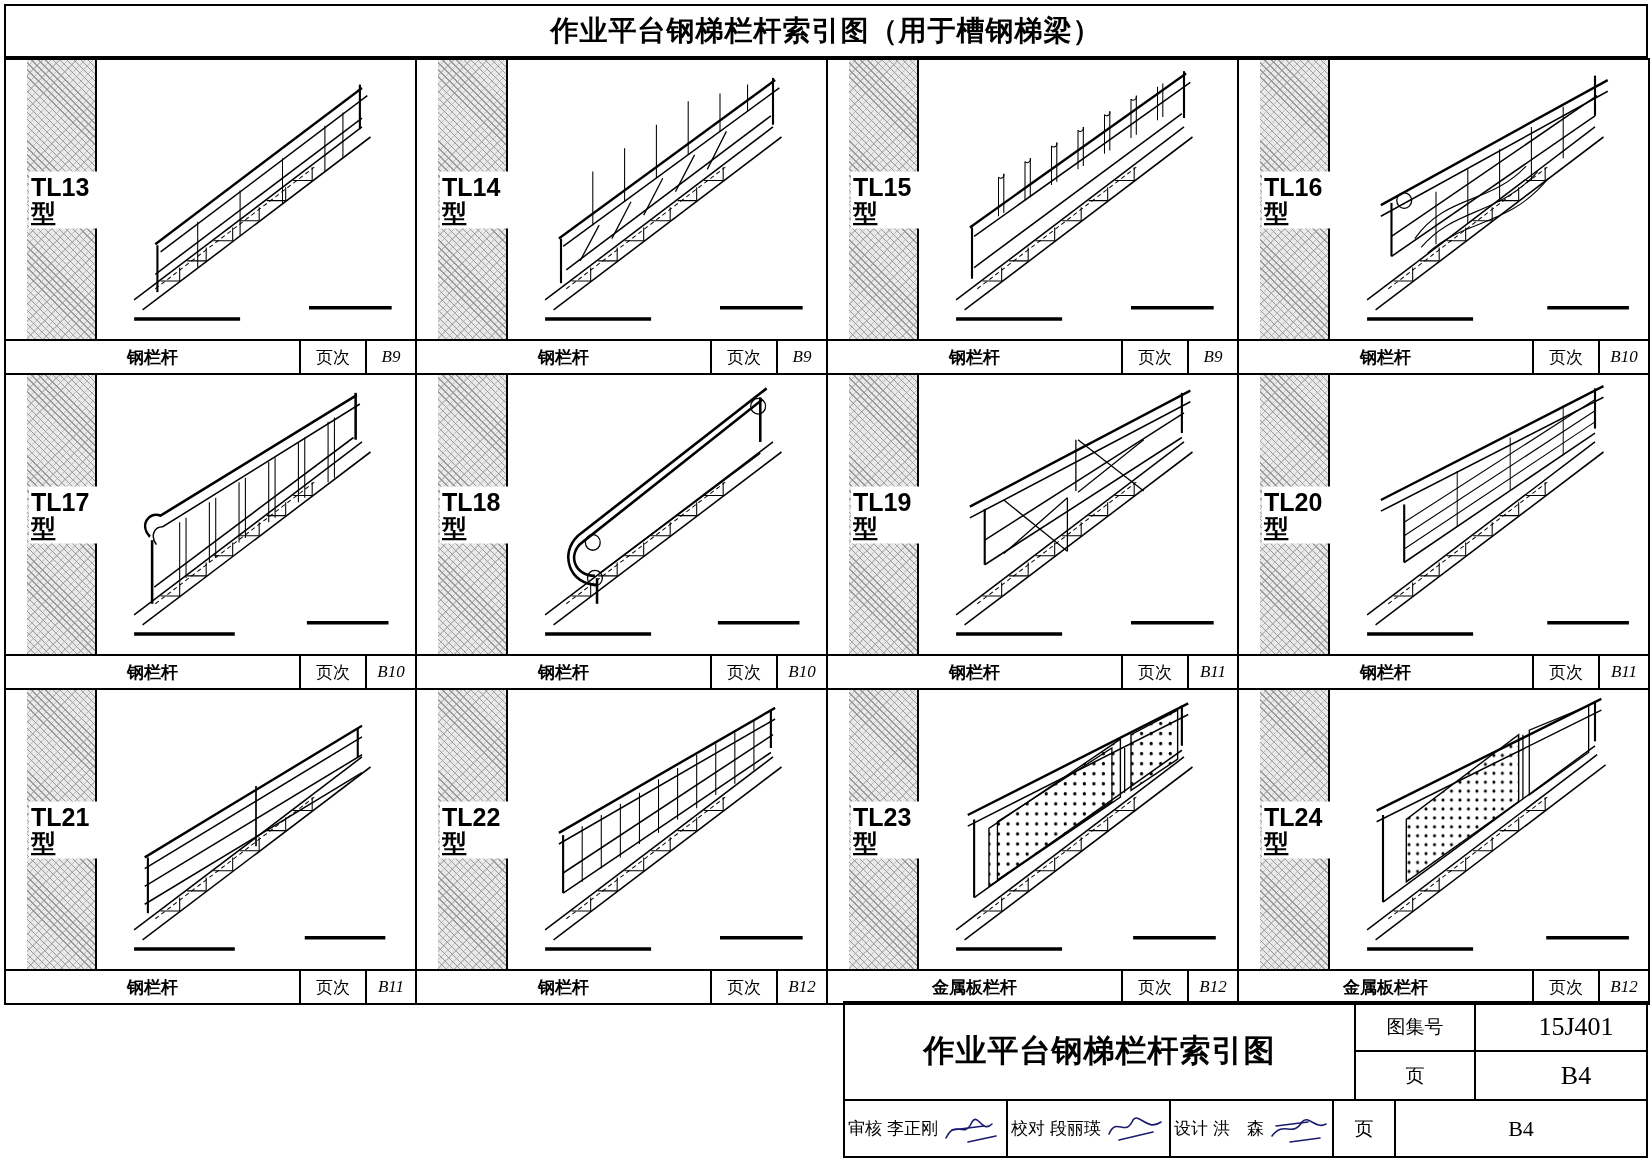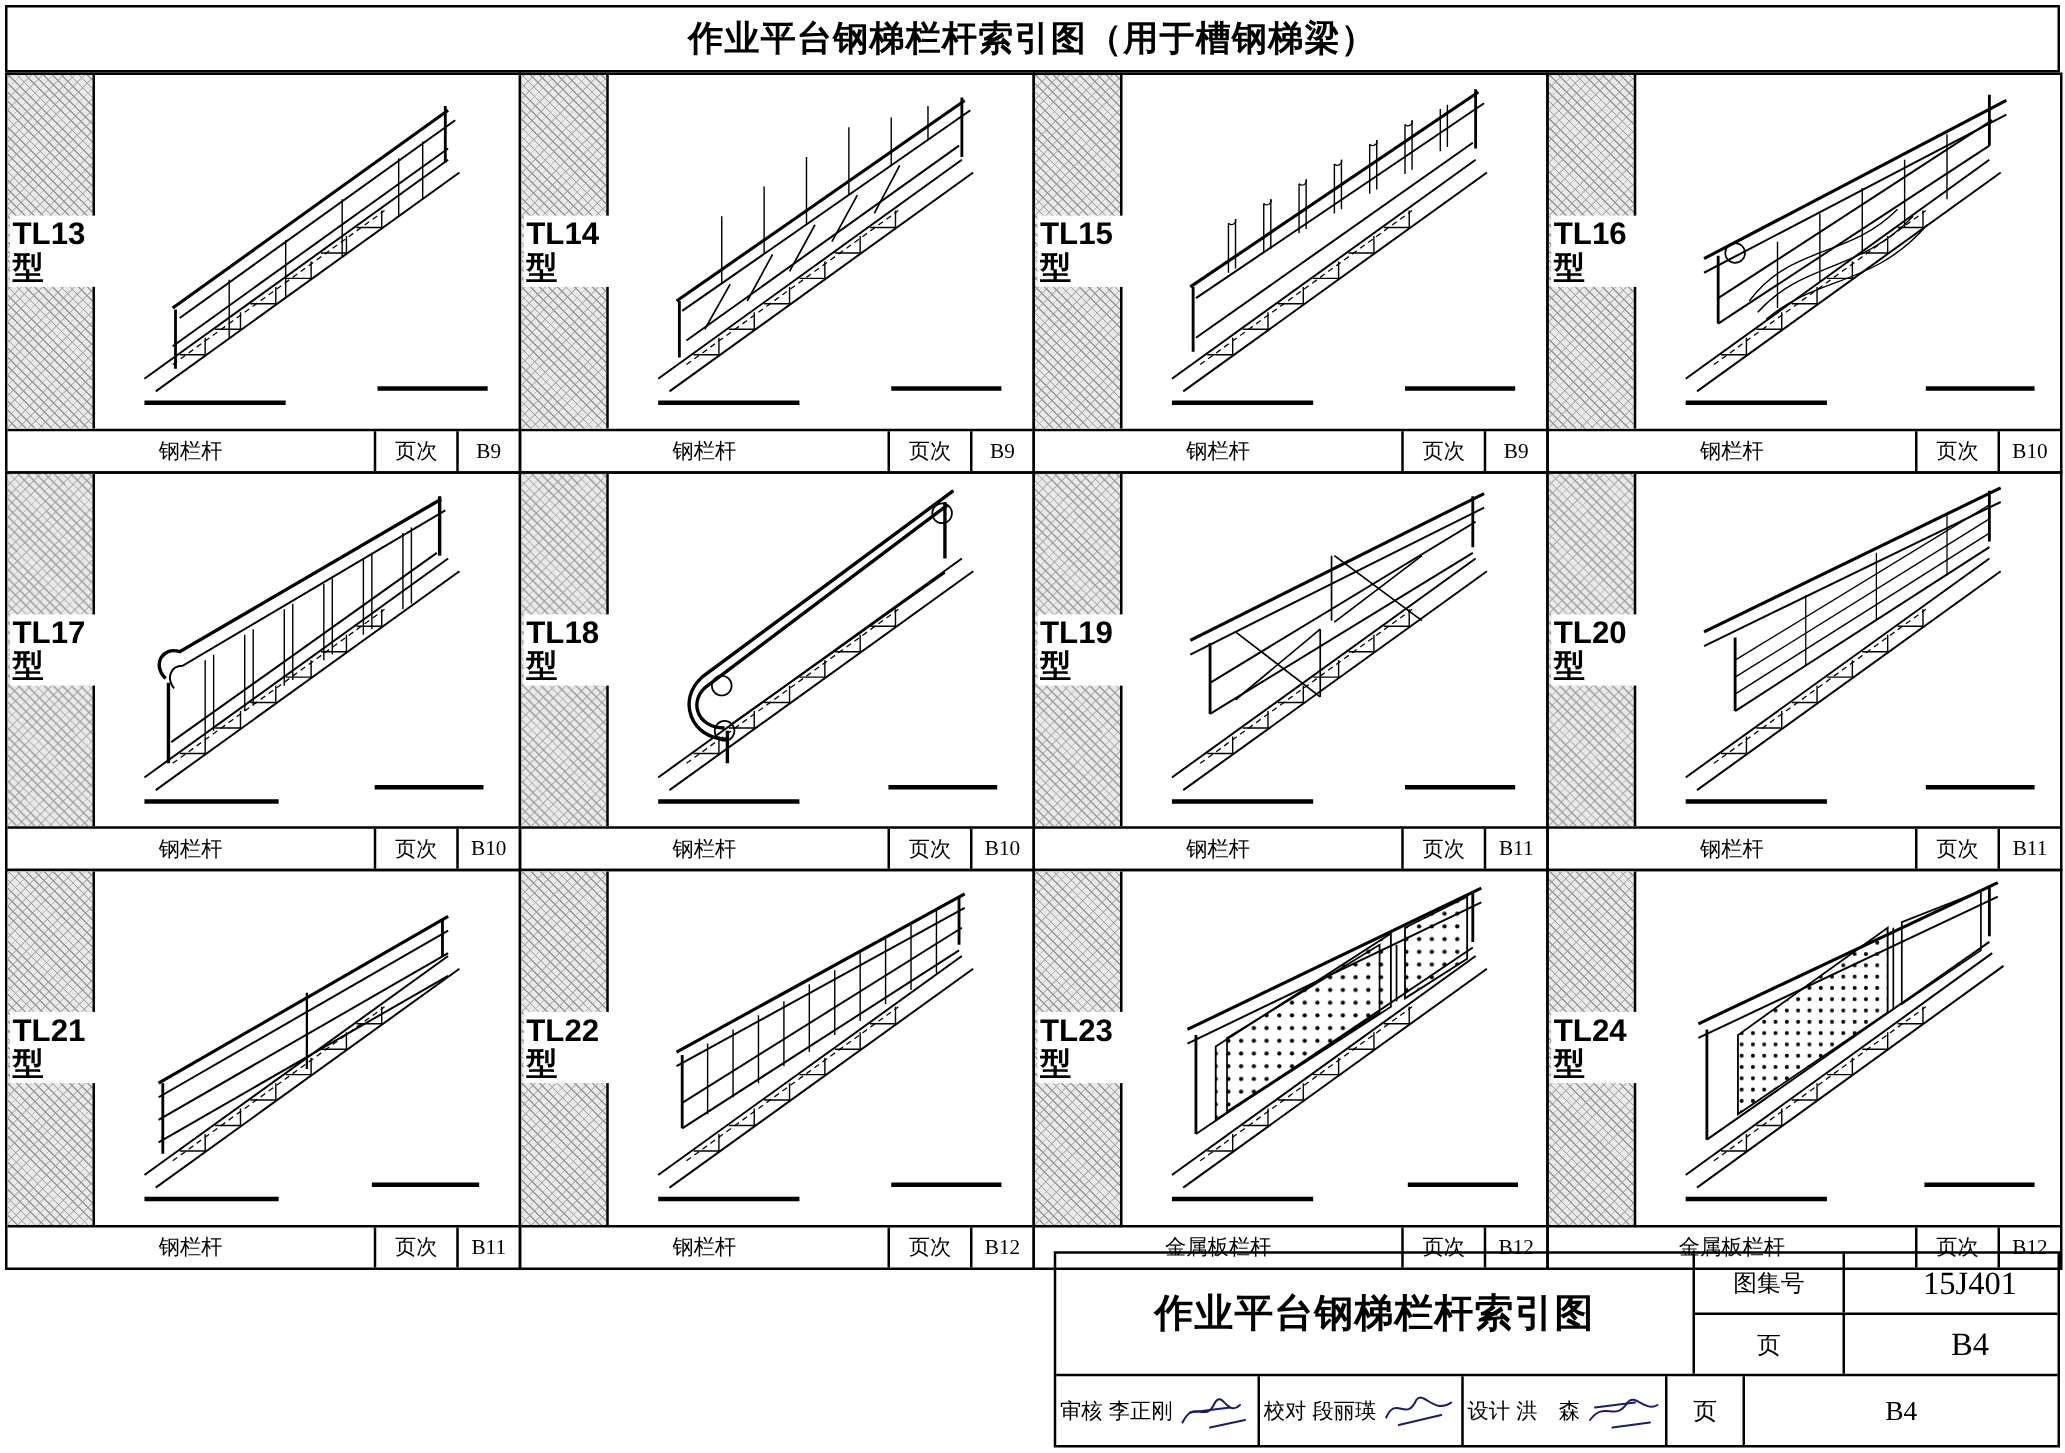--- a/index.html
+++ b/index.html
@@ -54,20 +54,21 @@
     margin-right: -2px;
     margin-bottom: -2px;
     display: flex;
     flex-direction: column;
   }
   .cell-body {
     position: relative;
     flex: 1 1 auto;
     display: flex;
     overflow: hidden;
+    padding-left: 21px;
   }
   
   .type-strip {
     position: relative;
     width: 70px;
     flex: 0 0 70px;
     border-right: 2px solid #000;
     box-sizing: border-box;
     background-color: #e9e9e9;
     background-image:
@@ -107,35 +108,37 @@
     box-sizing: border-box;
     display: flex;
     align-items: stretch;
     font-size: 17px;
   }
   .cell-foot .f-name {
     flex: 1 1 auto;
     display: flex;
     align-items: center;
     justify-content: center;
+    font-weight: bold;
   }
   .cell-foot .f-pagelabel {
     flex: 0 0 64px;
     border-left: 2px solid #000;
     display: flex;
     align-items: center;
     justify-content: center;
   }
   .cell-foot .f-pageno {
     flex: 0 0 48px;
     border-left: 2px solid #000;
     display: flex;
     align-items: center;
     justify-content: center;
     font-family: "Liberation Serif", serif;
+    font-style: italic;
   }
   
   .titleblock {
     position: absolute;
     left: 843px;
     top: 1001px;
     width: 805px;
     height: 157px;
     border: 2px solid #000;
     box-sizing: border-box;

